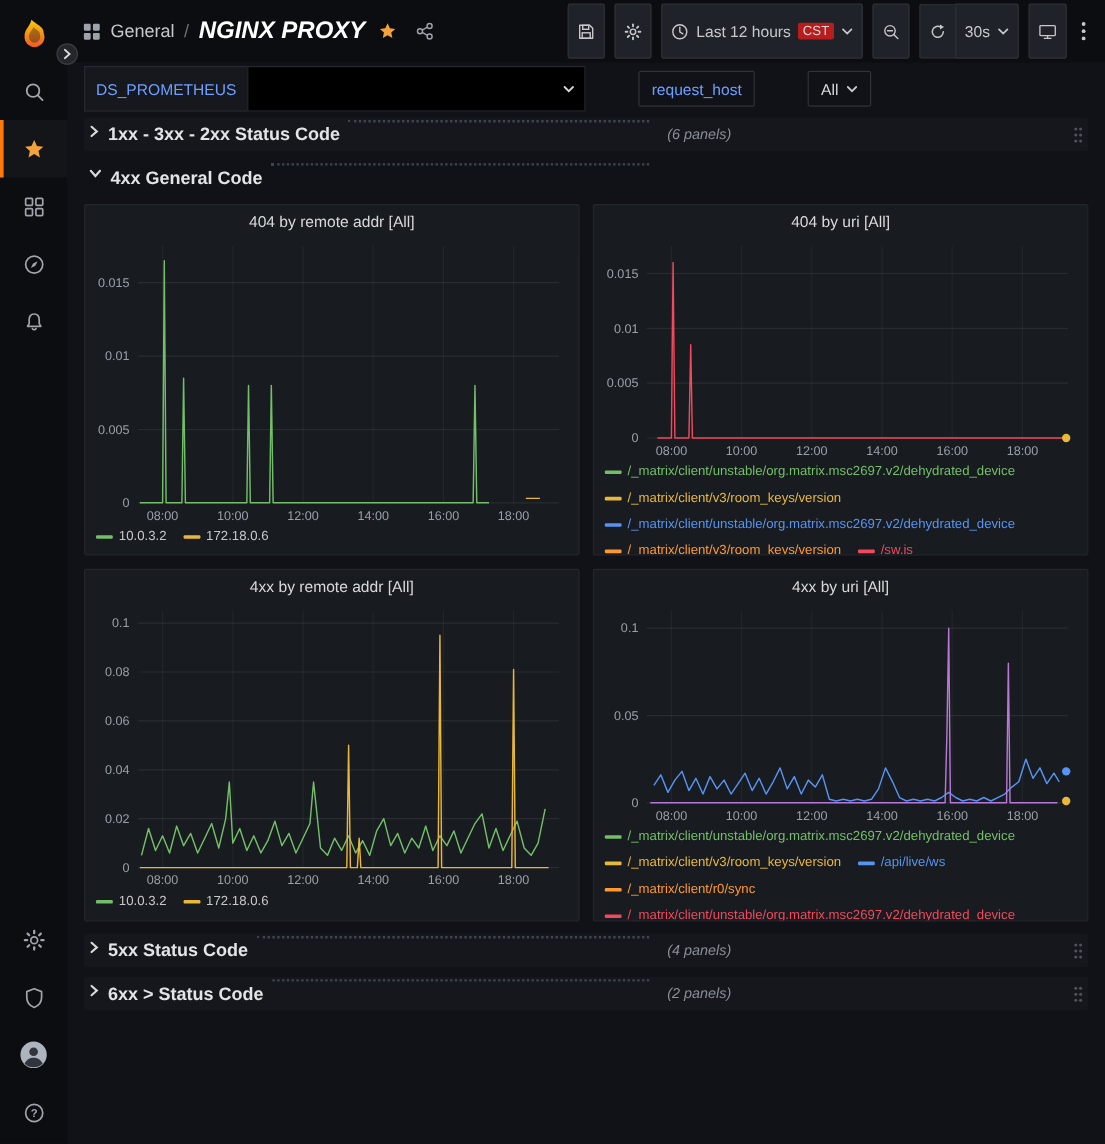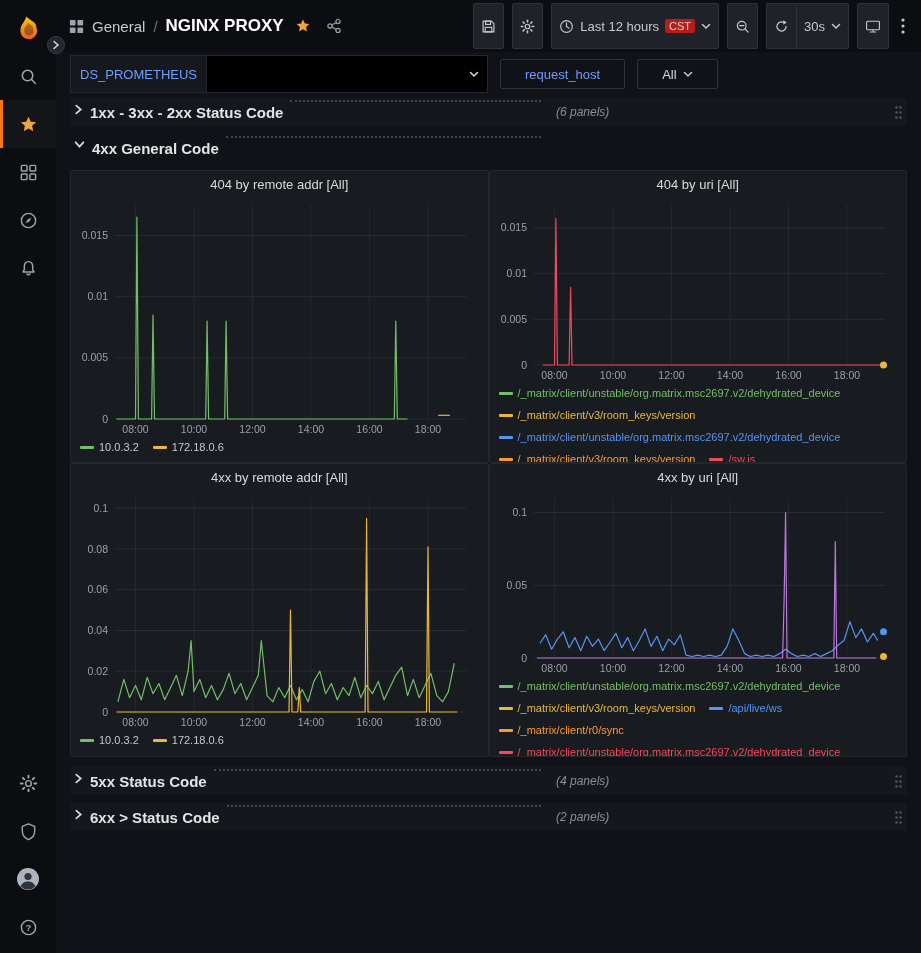--- a/index.html
+++ b/index.html
@@ -20,48 +20,48 @@
     position:absolute; top:36px; right:-9px; width:18px; height:18px; border-radius:50%;
     background:#24262c; border:1px solid #3a3d44; display:flex; align-items:center; justify-content:center;
     cursor:pointer; z-index:5;
   }
   
   .main { flex:1; min-width:0; display:flex; flex-direction:column; }
   .topbar { height:52px; flex:none; background:#0c0d10; display:flex; align-items:center; padding:0 12px; gap:7px;justify-content:space-between; }
   .crumb { display:flex; align-items:center; gap:8px; }
   .crumb-section { font-size:15px; color:#c7c8ca; cursor:pointer; }
   .crumb-sep { font-size:15px; color:#6e7076; }
-  .crumb-title { font-size:17px; font-weight:600; color:#ffffff; cursor:pointer; }
+  .crumb-title { font-size:20px; font-weight:600; color:#ffffff; cursor:pointer;font-style:italic; }
   .icon-btn { background:none; border:none; padding:4px; display:flex; align-items:center; cursor:pointer; }
   .topbar-right { margin-left:auto; display:flex; align-items:center; gap:8px; }
   .tb-btn {
     height:46px; min-width:30px; padding:0 7px; background:#1f2228; border:1px solid #2f3238; border-radius:2px;
     display:flex; align-items:center; justify-content:center; gap:6px; color:#c7c8ca; font-size:13px; cursor:pointer;
   }
   .badge { background:#b91c1c; border-radius:2px; padding:1px 4px; font-size:11px; color:#d8d9da; }
   .split { display:flex; }
   .split .tb-btn:first-child { border-right:none; border-radius:2px 0 0 2px; }
   .split .tb-btn:last-child { border-radius:0 2px 2px 0; }
   
   .vars { height:44px; flex:none; display:flex; align-items:center; gap:12px; padding:0 14px; }
   .var-group { display:flex; align-items:stretch; height:38px; }
   .ds-label { color:#6e9fff; font-size:13px; font-weight:500; display:flex; align-items:center; padding:0 9px; background:#16181d; border:1px solid #25282e; border-right:none; cursor:pointer; }
   .ds-select { width:282px; background:#000; border:1px solid #25282e; display:flex; align-items:center; justify-content:flex-end; padding:0 8px; cursor:pointer; }
-  .chip { height:30px; padding:0 24px; border:1px solid #2f3238; border-radius:2px; display:flex; align-items:center; gap:6px; font-size:13px; cursor:pointer; }
+  .chip { height:30px; padding:0 10px; border:1px solid #2f3238; border-radius:2px; display:flex; align-items:center; gap:6px; font-size:13px; cursor:pointer;margin-left:32px; }
   .chip.blue { color:#6e9fff; font-weight:500; }
   
   .dash { flex:1; padding:2px 14px 0; overflow:hidden; }
   .row-header { height:28px; display:flex; align-items:center; margin-bottom:8px; cursor:pointer; }
   .row-header.collapsed { background:#15171d; border-radius:2px; }
   .row-left { display:flex; align-items:flex-start; width:478px; padding-left:4px; }
   .row-title { font-size:15px; font-weight:600; color:#e3e4e6; margin-left:7px; white-space:nowrap; }
   .dotfill { flex:1; border-bottom:2px dotted #40454e; margin:0 7px; transform:translateY(-4px); }
   .row-count { font-size:12px; font-style:italic; color:#8a8e96; margin-left:8px; white-space:nowrap; }
   .row-handle { margin-left:auto; margin-right:4px; cursor:grab; }
-  .grid { display:grid; grid-template-columns:1fr 1fr; grid-template-rows:293px 294px; gap:0; margin-bottom:10px; }
+  .grid { display:grid; grid-template-columns:1fr 1fr; grid-template-rows:293px 294px; gap:11px; margin-bottom:10px; }
   .panel { background:#181b1f; border:1px solid #23262b; border-radius:2px; display:flex; flex-direction:column; overflow:hidden; }
   .panel-title { height:26px; flex:none; display:flex; align-items:center; justify-content:center; font-size:13px; font-weight:500; color:#d8d9da; cursor:pointer; }
   .chart { flex:none; width:100%; }
   .chart-left { height:240px; }
   .chart-right { height:186px; }
   .chart svg text { fill:#99a0a8; font-family:"Liberation Sans", sans-serif; }
   .legend { padding:1px 9px; display:flex; flex-wrap:wrap; column-gap:14px; row-gap:3px; font-size:11px; line-height:19px; overflow:hidden; }
   .leg { white-space:nowrap; display:inline-flex; align-items:center; cursor:pointer; }
   .dash-mark { display:inline-block; width:14px; height:3px; border-radius:1px; margin-right:5px; }
   svg.ic { display:block; }

